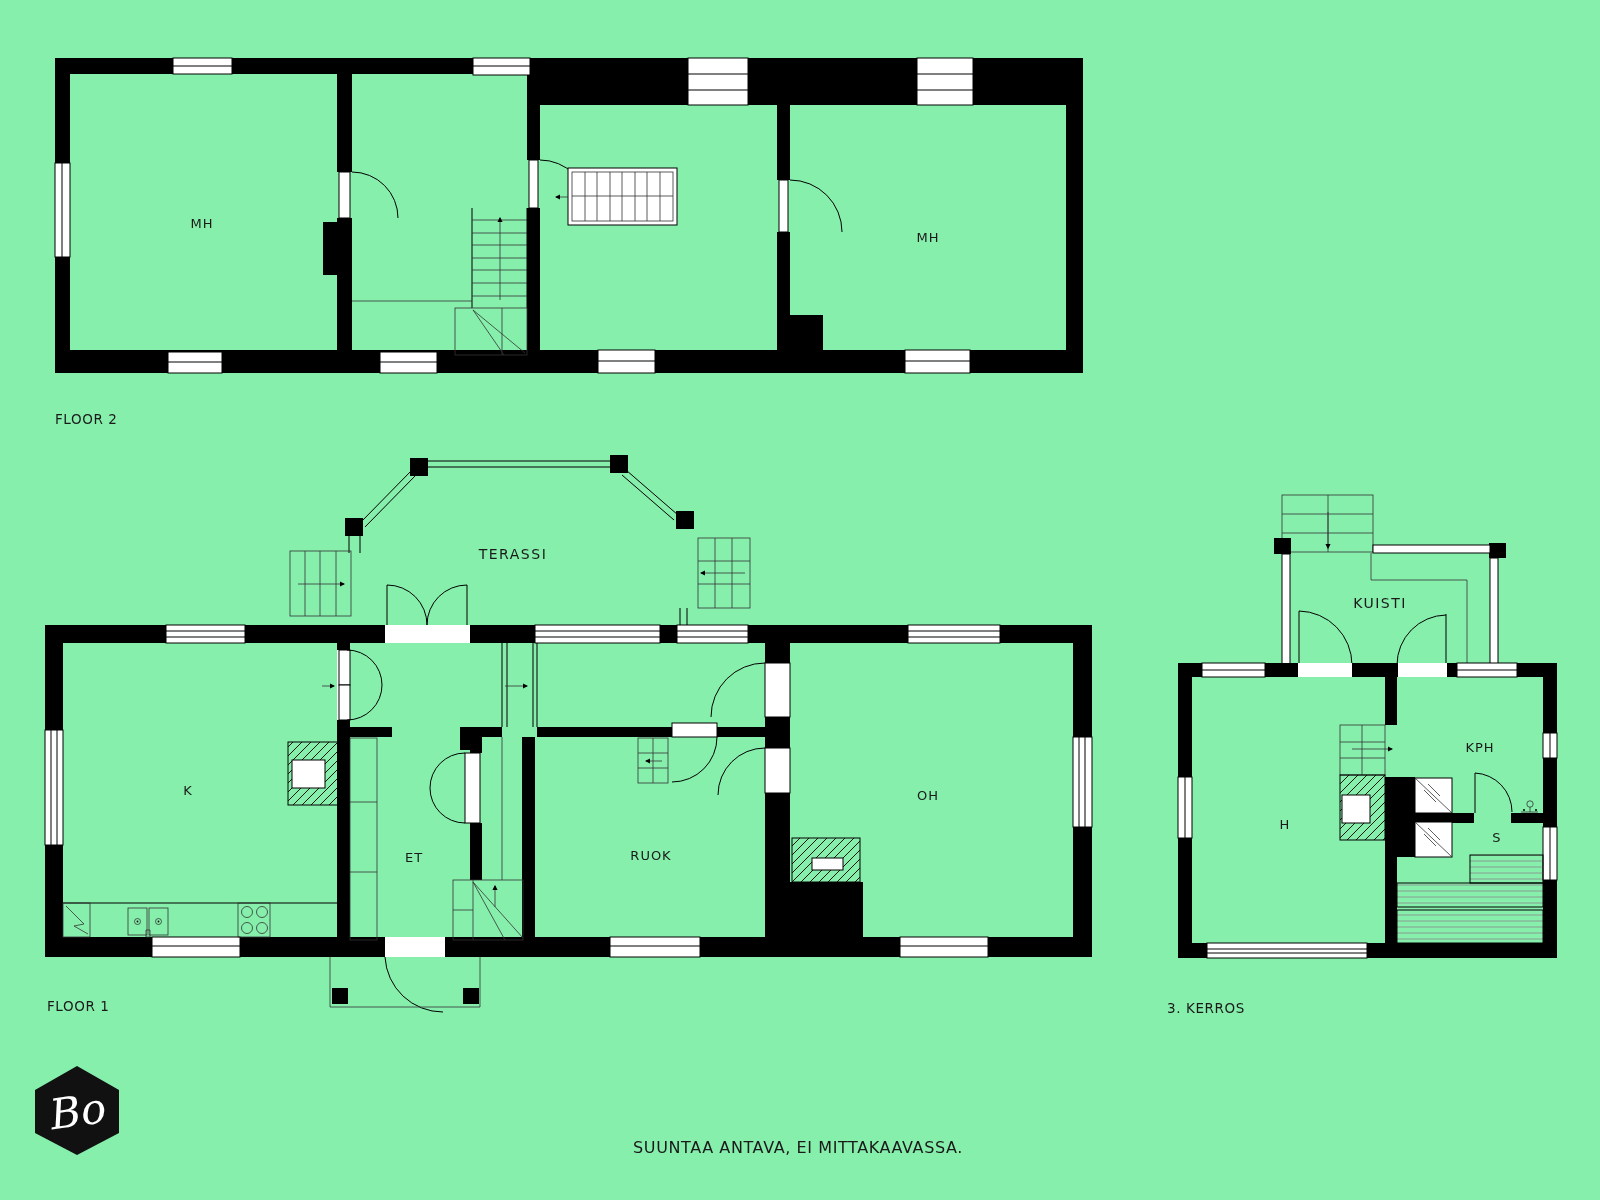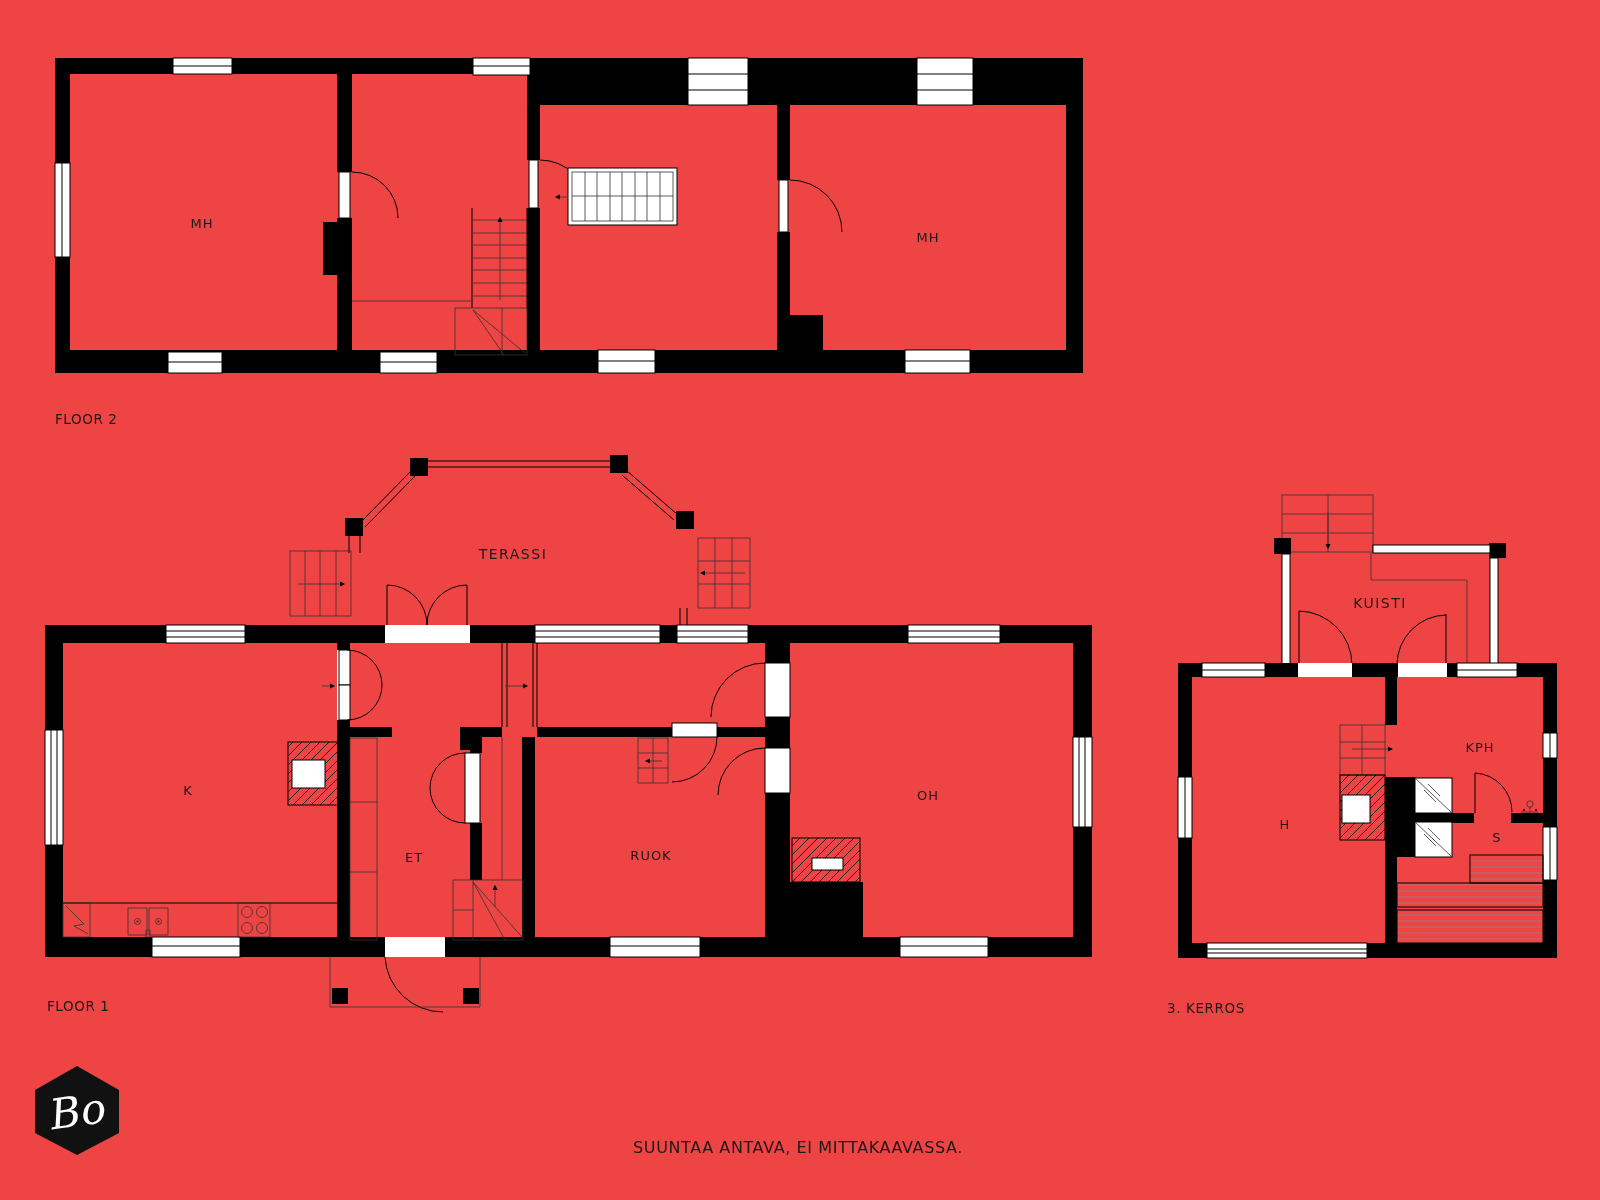--- a/index.html
+++ b/index.html
@@ -1,16 +1,16 @@
 <!DOCTYPE html>
 <html><head>
 <meta charset="utf-8">
 <style>
   html,body{margin:0;padding:0;background:#ffffff;}
-  .page{width:1600px;height:1200px;position:relative;background:#ef4444;overflow:hidden;}
+  .page{width:1600px;height:1200px;position:relative;background:#86efac;overflow:hidden;}
   svg{display:block;}
   text{font-family:"DejaVu Sans","Liberation Sans",sans-serif;fill:#1a1a1a;}
   .room-label{font-size:13px;letter-spacing:1px;}
   .big-label{font-size:14px;letter-spacing:1.5px;}
   .caption{font-size:13.5px;letter-spacing:0.6px;}
   .footer{font-size:16px;letter-spacing:0.6px;}
   .logo-text{font-family:"DejaVu Serif","Liberation Serif",serif;font-style:italic;font-size:42px;fill:#ffffff;}
   .wall{fill:#000000;stroke:none;}
   .win{fill:#ffffff;stroke:#000000;stroke-width:1;}
   .ln{stroke:#000000;stroke-width:1;fill:none;}

